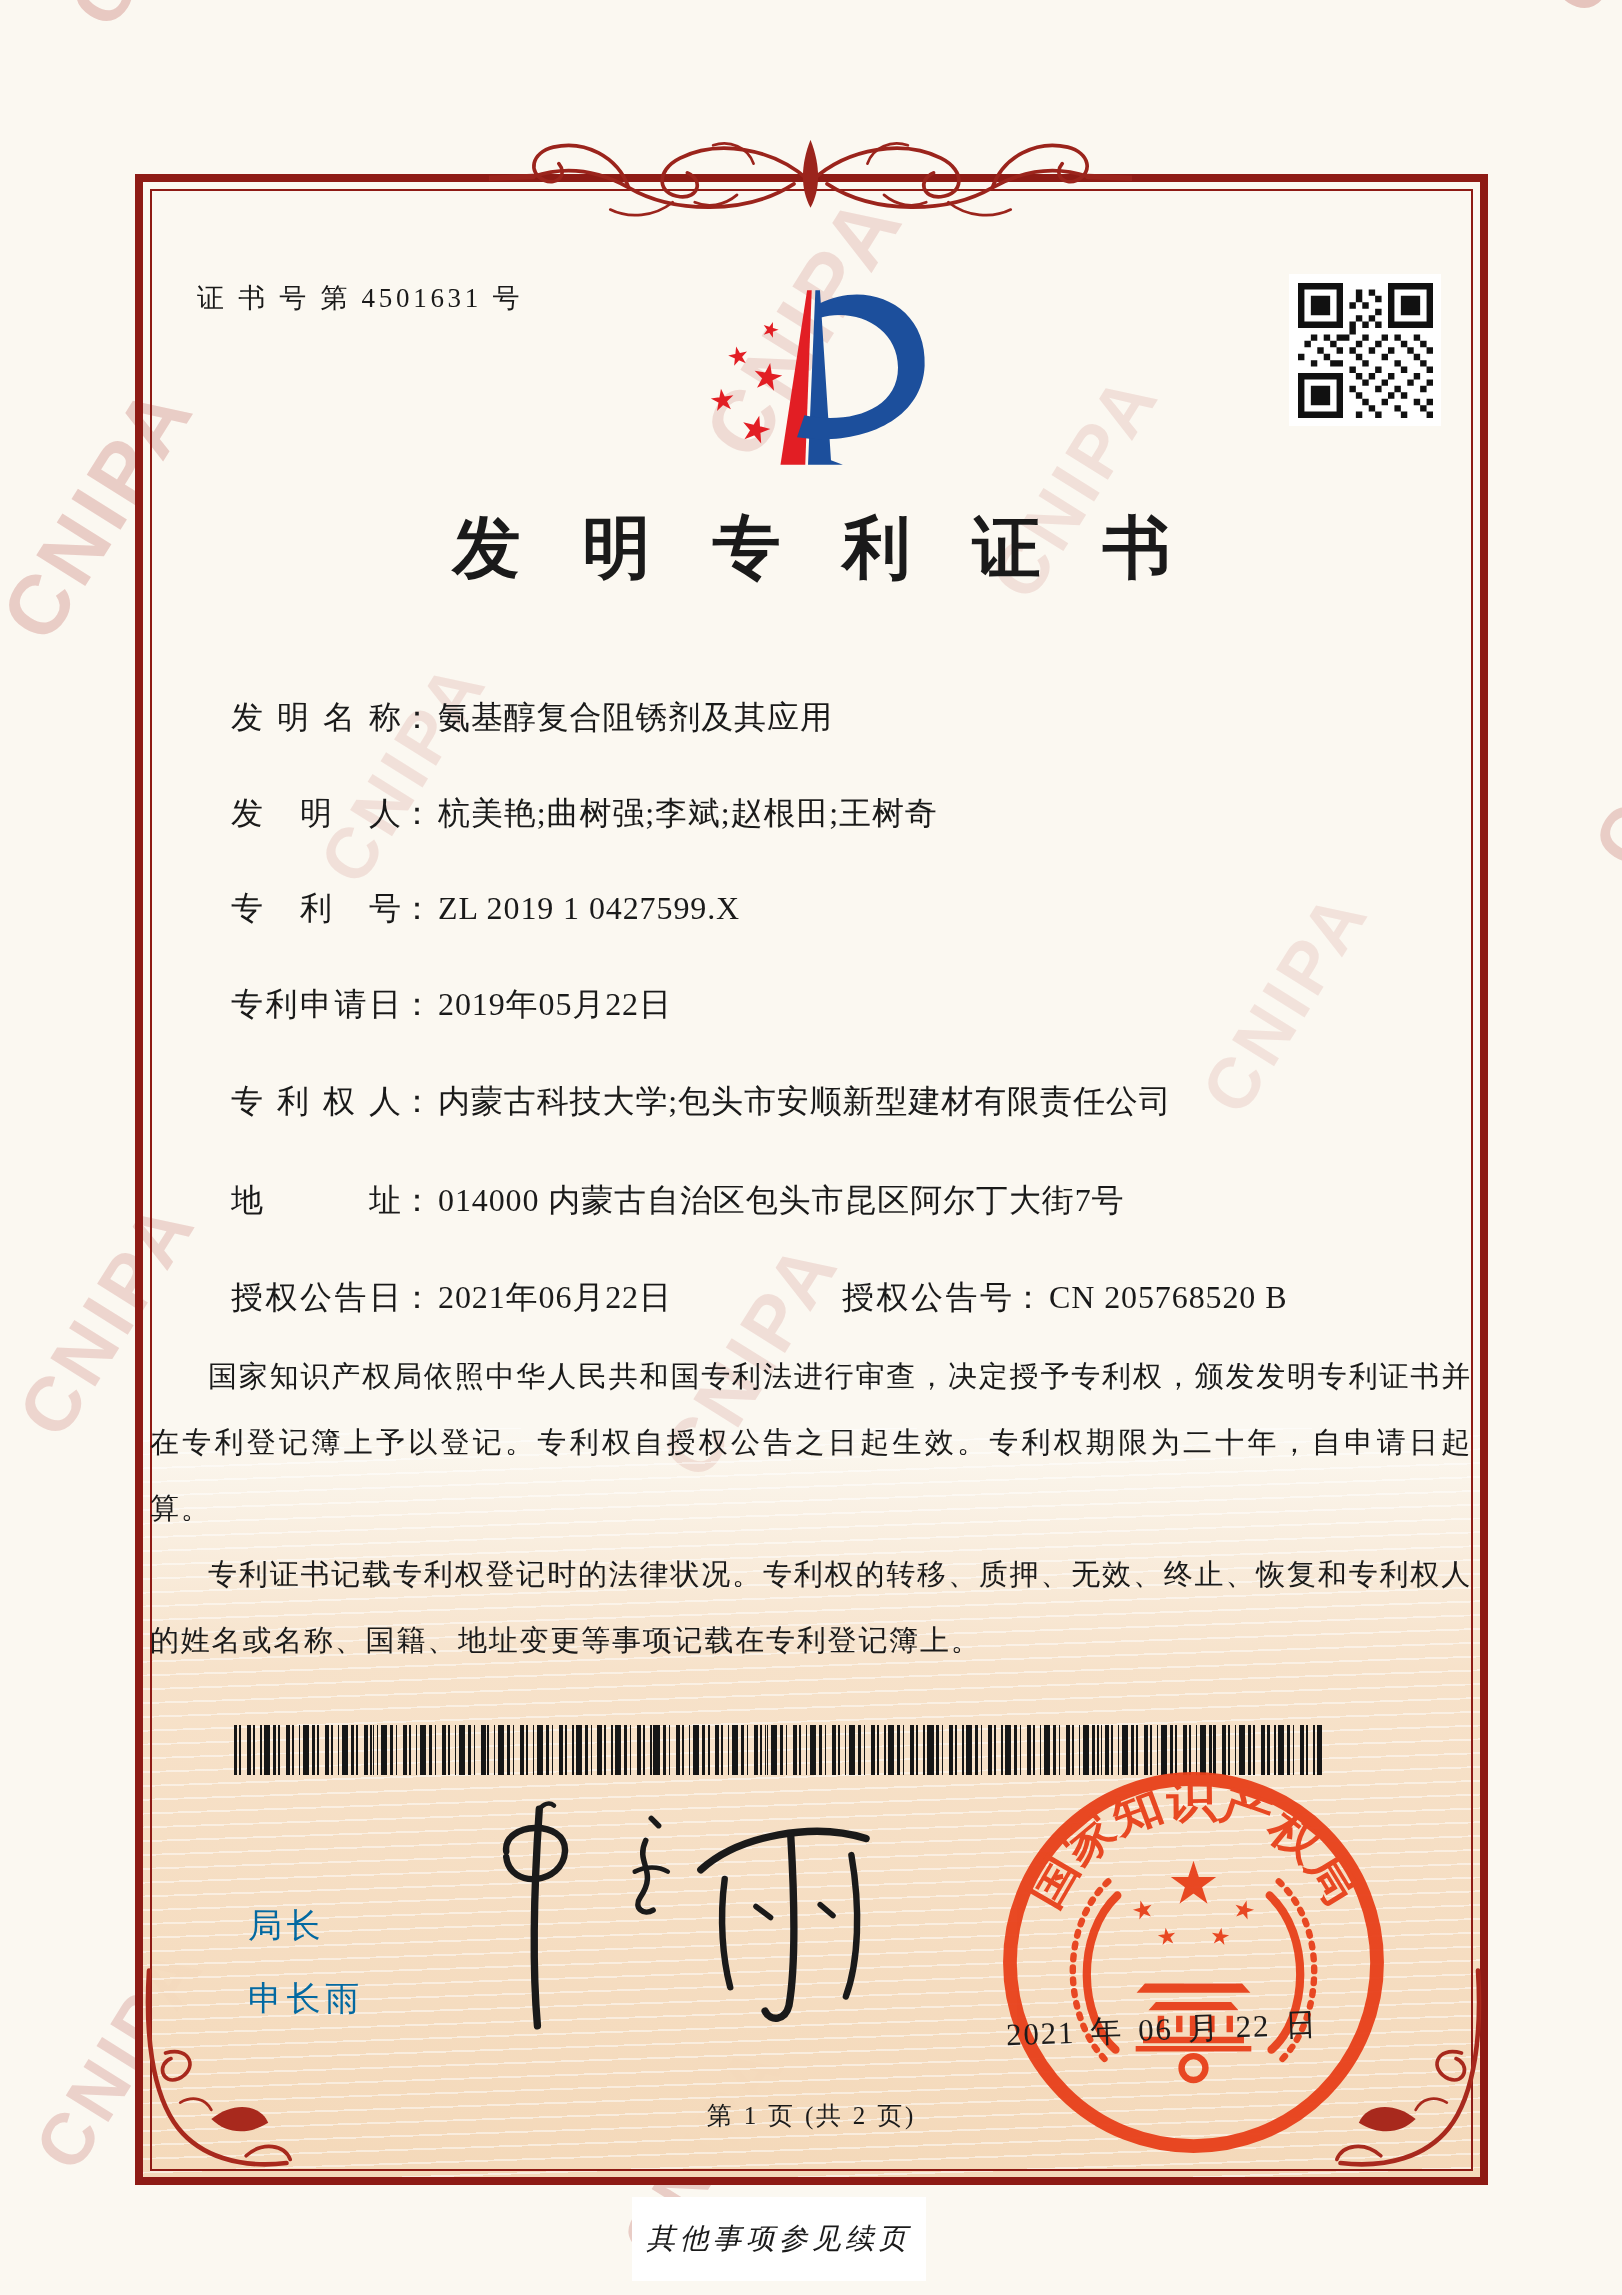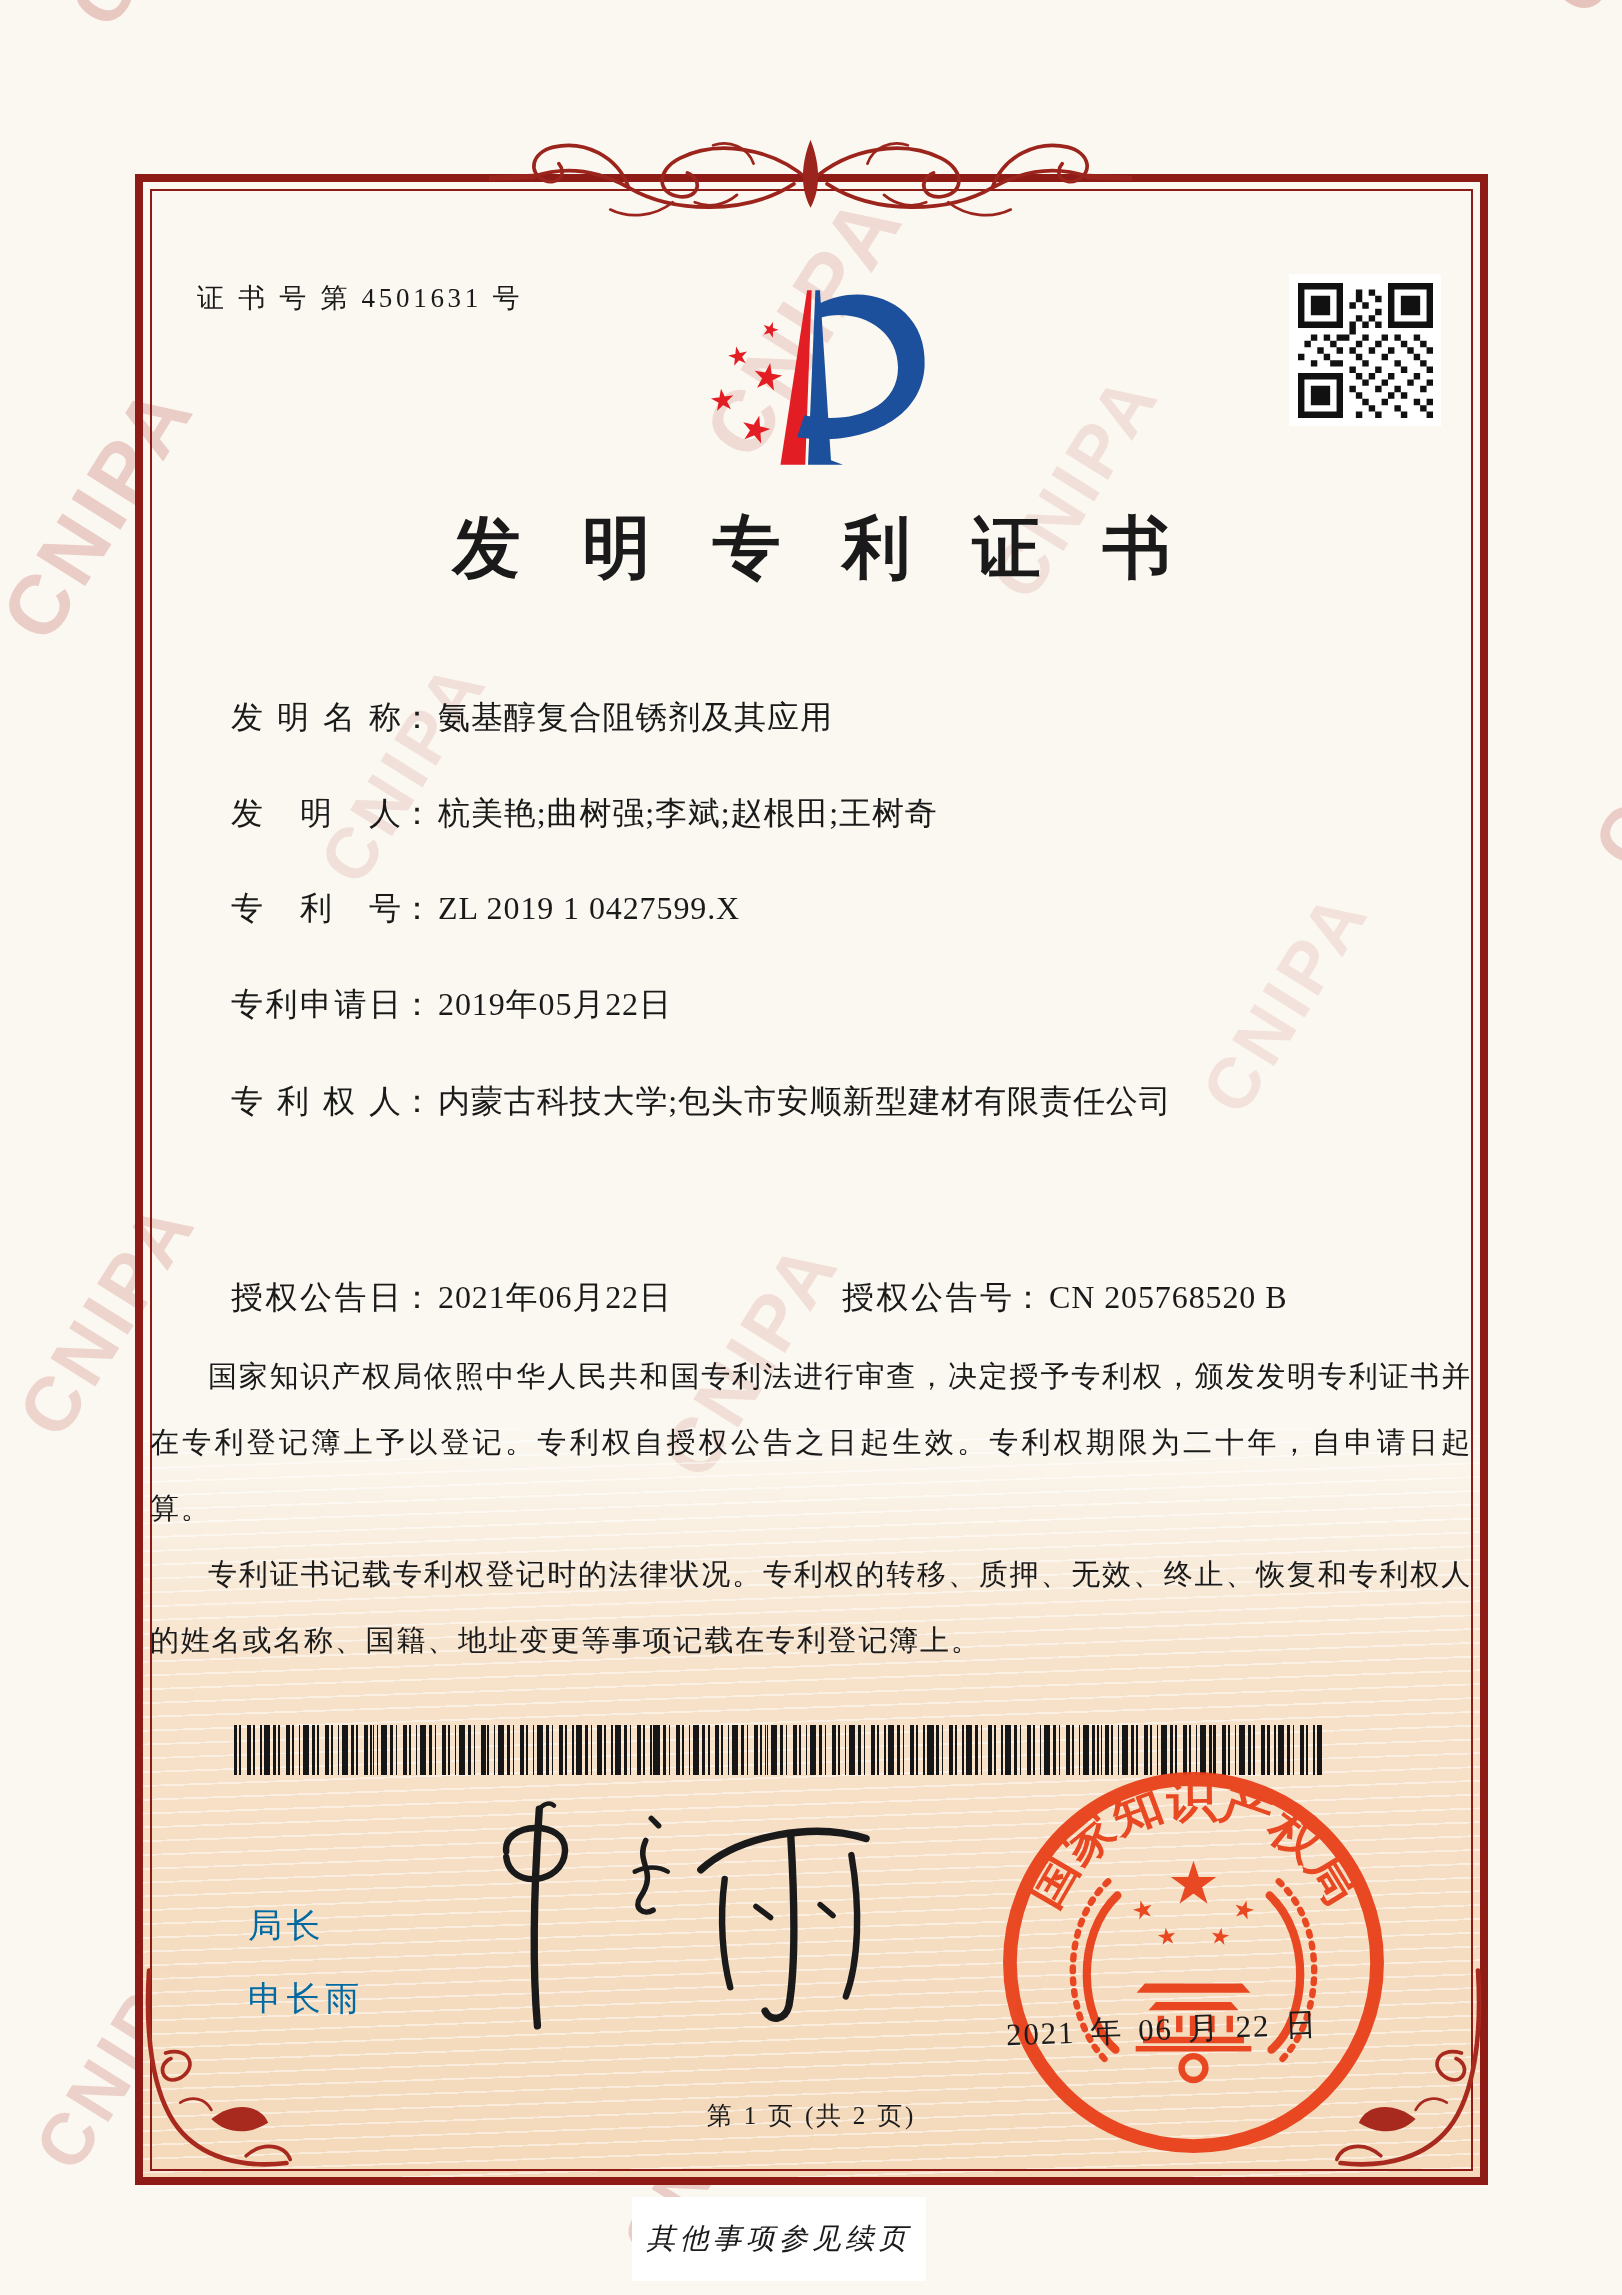--- a/index.html
+++ b/index.html
@@ -214,20 +214,23 @@
     <span class="f-label">发明人</span><span class="f-colon">：</span><span class="f-value">杭美艳;曲树强;李斌;赵根田;王树奇</span>
   </div>
   <div class="field-row" style="top:887px">
     <span class="f-label">专利号</span><span class="f-colon">：</span><span class="f-value">ZL 2019 1 0427599.X</span>
   </div>
   <div class="field-row" style="top:983px">
     <span class="f-label">专利申请日</span><span class="f-colon">：</span><span class="f-value">2019年05月22日</span>
   </div>
   <div class="field-row" style="top:1080px">
     <span class="f-label">专利权人</span><span class="f-colon">：</span><span class="f-value">内蒙古科技大学;包头市安顺新型建材有限责任公司</span>
+  </div>
+  <div class="field-row" style="top:1179px">
+    <span class="f-label">地址</span><span class="f-colon">：</span><span class="f-value">014000 内蒙古自治区包头市昆区阿尔丁大街7号</span>
   </div>
   <div class="field-row" style="top:1276px">
     <span class="f-label">授权公告日</span><span class="f-colon">：</span><span class="f-value">2021年06月22日</span>
     <span class="f-group2">
       <span class="f-label">授权公告号</span><span class="f-colon">：</span><span class="f-value">CN 205768520 B</span>
     </span>
   </div>
 
   <div class="paras">
     <p>国家知识产权局依照中华人民共和国专利法进行审查，决定授予专利权，颁发发明专利证书并在专利登记簿上予以登记。专利权自授权公告之日起生效。专利权期限为二十年，自申请日起算。</p>

